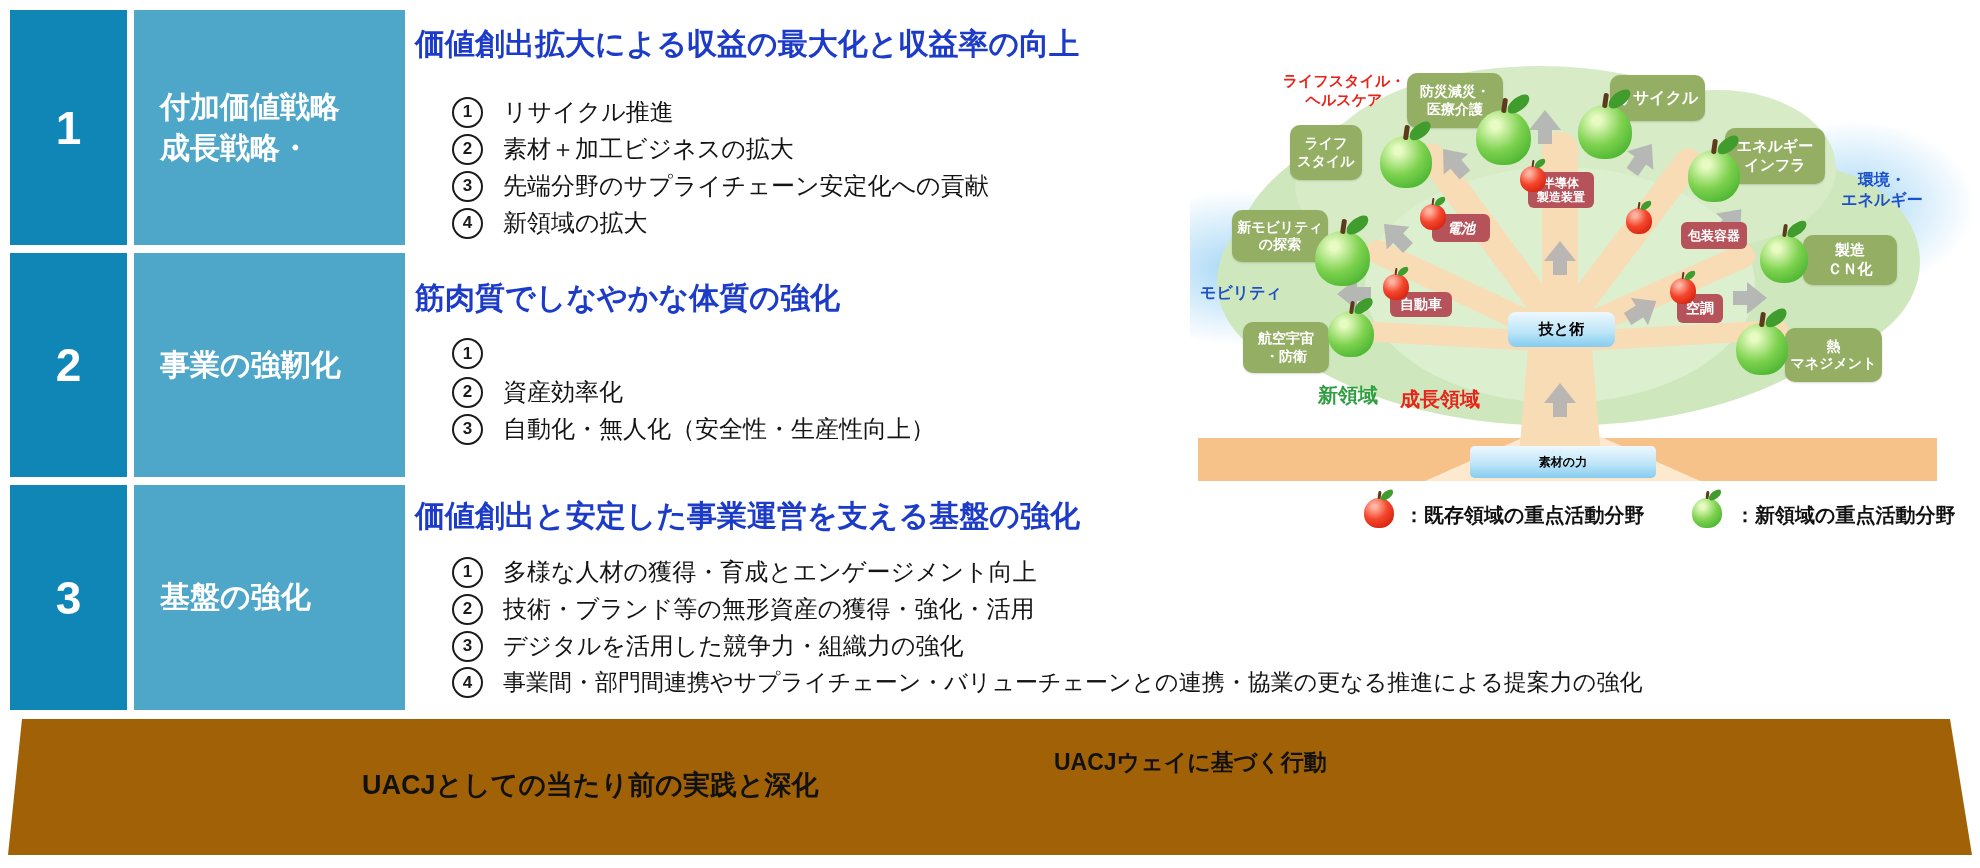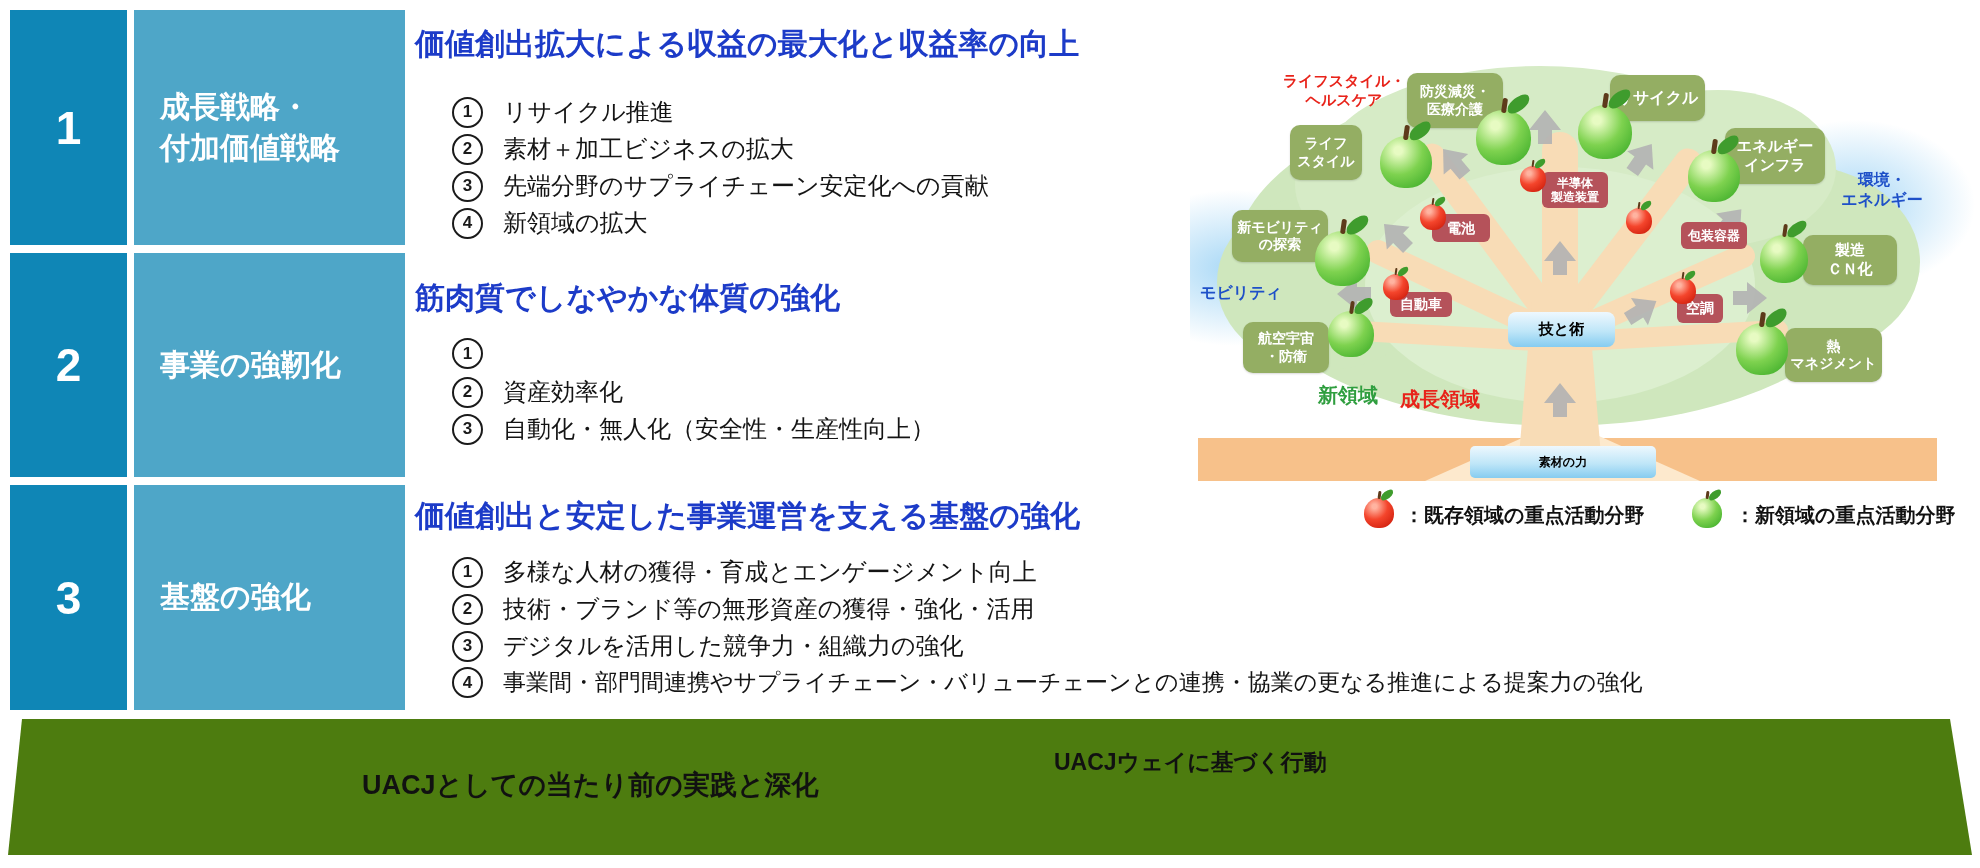--- a/index.html
+++ b/index.html
@@ -34,35 +34,35 @@
   .apple{position:absolute;}
   .apple .body{width:100%;height:100%;border-radius:50% 50% 46% 46%;}
   .apple.red .body{background:radial-gradient(circle at 35% 28%, #ffb3a0 8%, #f4452c 45%, #cf1e0c 88%);}
   .apple.green .body{background:radial-gradient(circle at 35% 28%, #e7fbc2 8%, #7ed24f 48%, #3fae2a 90%);}
   .apple::before{content:"";position:absolute;top:-22%;left:47%;width:9%;height:28%;
         background:#5d3a1a;border-radius:2px;transform:rotate(8deg);}
   .apple::after{content:"";position:absolute;top:-24%;left:54%;width:46%;height:26%;
         background:#3f9c2d;border-radius:70% 30% 70% 30%;transform:rotate(-24deg);}
   .legend-text{position:absolute;font-size:20px;font-weight:bold;color:#111;white-space:nowrap;}
   
-  #footer-bar{position:absolute;left:8px;top:719px;width:1964px;height:136px;background:#4d7c0f;
+  #footer-bar{position:absolute;left:8px;top:719px;width:1964px;height:136px;background:#a16207;
         clip-path:polygon(14px 0%, calc(100% - 22px) 0%, 100% 100%, 0% 100%);}
   .footer-main{position:absolute;left:354px;top:48px;font-size:27px;font-weight:bold;color:#111;white-space:nowrap;}
   .footer-sub1{position:absolute;left:1046px;top:28px;font-size:23px;font-weight:bold;color:#111;white-space:nowrap;}
   .footer-sub2{position:absolute;left:1046px;top:81px;font-size:23px;font-weight:bold;color:#111;white-space:nowrap;}
 </style>
 </head>
 <body>
 
 <div id="canvas">
 
   <div class="numbox" style="top:10px;height:235px;">1</div>
   <div class="titlebox" style="top:10px;height:235px;">
+    <span>付加価値戦略</span>
     <span>成長戦略・</span>
-    <span>付加価値戦略</span>
   </div>
 
   <div class="numbox" style="top:253px;height:224px;">2</div>
   <div class="titlebox" style="top:253px;height:224px;">
     <span>事業の強靭化</span>
   </div>
 
   <div class="numbox" style="top:485px;height:225px;">3</div>
   <div class="titlebox" style="top:485px;height:225px;">
     <span>基盤の強化</span>
@@ -203,25 +203,25 @@
     </div>
     <div class="gbox" style="left:613px;top:235px;width:94px;height:50px;font-size:15px;">
       <span>製造</span>
       <span>ＣＮ化</span>
     </div>
     <div class="gbox" style="left:595px;top:328px;width:97px;height:54px;font-size:14px;">
       <span>熱</span>
       <span>マネジメント</span>
     </div>
 
-    <div class="rbox" style="left:352px;top:172px;width:66px;height:36px;font-size:12px;">
+    <div class="rbox" style="left:338px;top:172px;width:66px;height:36px;font-size:12px;">
       <span>半導体</span>
       <span>製造装置</span>
     </div>
-    <div class="rbox" style="left:242px;top:214px;width:58px;height:28px;font-size:14px;">
+    <div class="rbox" style="left:242px;top:214px;width:58px;height:28px;font-size:14px;font-style:italic;">
       <span>電池</span>
     </div>
     <div class="rbox" style="left:453px;top:222px;width:66px;height:27px;font-size:13px;margin-left:38px;">
       <span>包装容器</span>
     </div>
     <div class="rbox" style="left:200px;top:292px;width:62px;height:25px;font-size:14px;">
       <span>自動車</span>
     </div>
     <div class="rbox" style="left:487px;top:294px;width:46px;height:29px;font-size:14px;">
       <span>空調</span>

